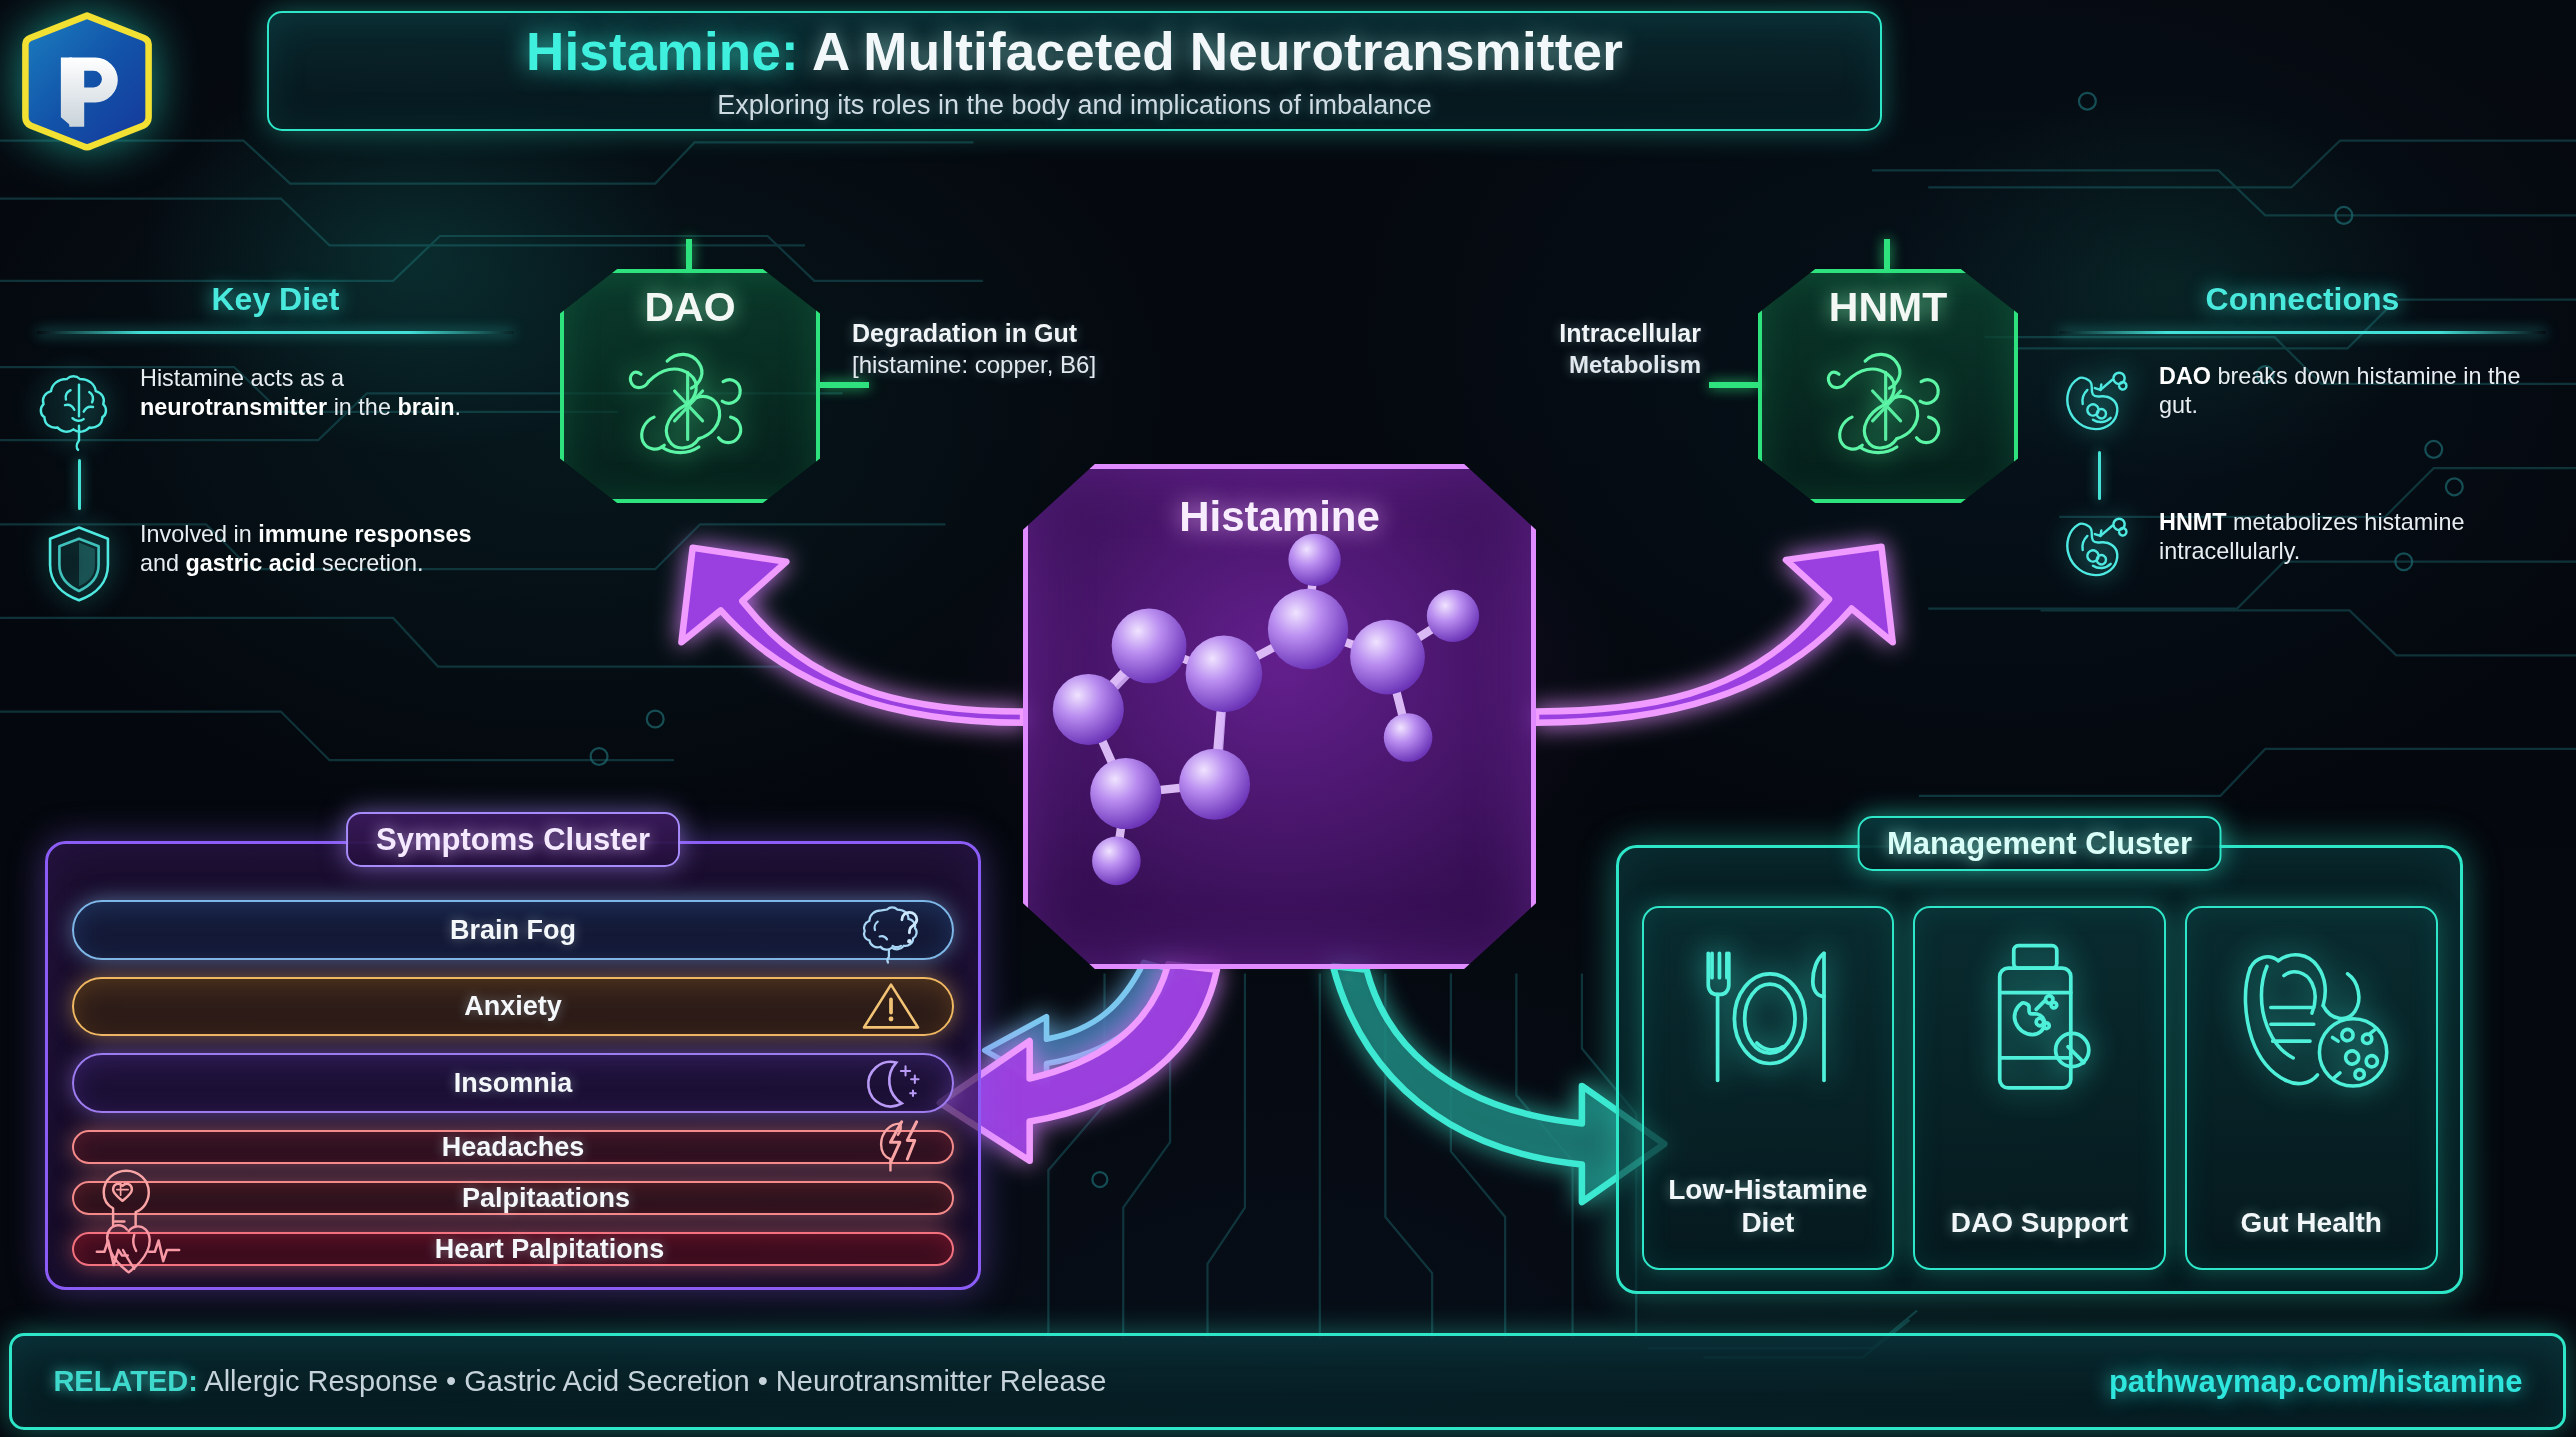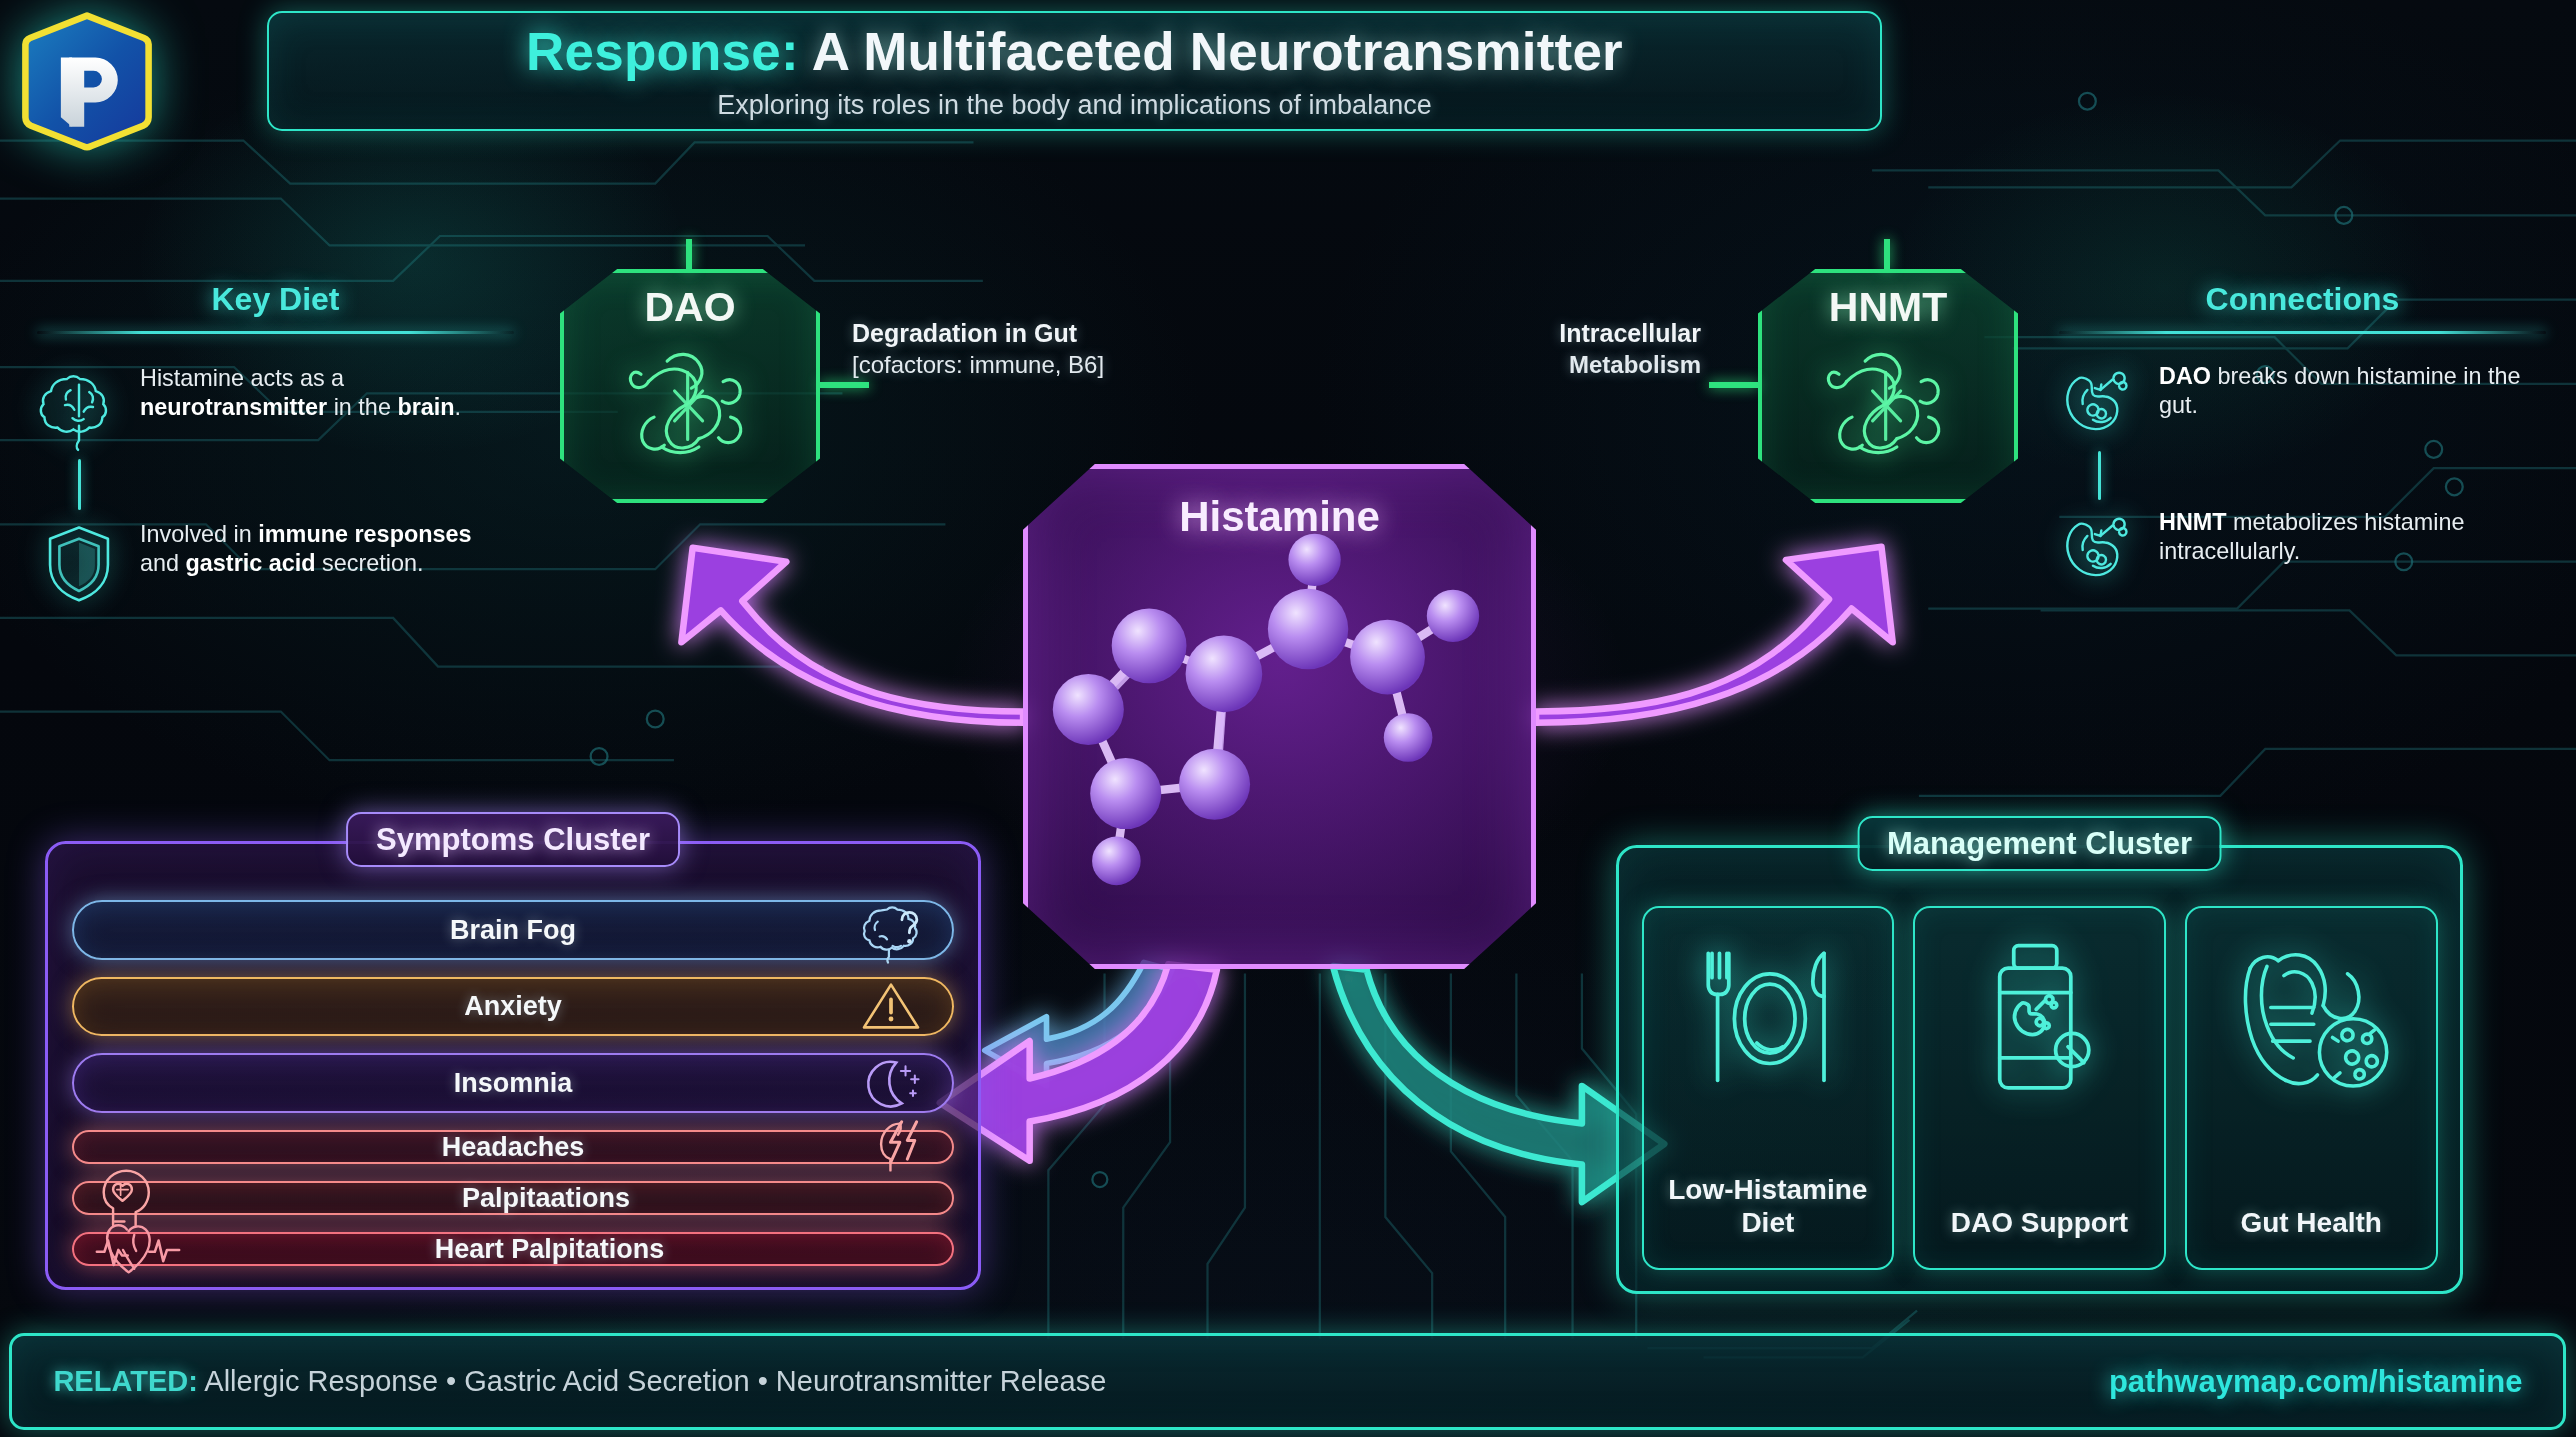--- a/index.html
+++ b/index.html
@@ -210,21 +210,21 @@
       <g fill="url(#lgP)">
         <path d="M56 55 h28 a24 24 0 0 1 0 48 h-12 v-16 h10 a9 9 0 0 0 0 -18 h-10 v60 h-16 Z"></path>
         <path d="M47 55 h12 v74 l-12 -10 Z"></path>
       </g>
     </svg>
   </div>
 </div>
 
 <div id="title-banner" class="abs">
   <div id="title-line">
-    <span class="accent">Response:</span><span class="rest"> A Multifaceted Neurotransmitter</span>
+    <span class="accent">Histamine:</span><span class="rest"> A Multifaceted Neurotransmitter</span>
   </div>
   <div id="subtitle">Exploring its roles in the body and implications of imbalance</div>
 </div>
 
 <div class="abs" style="left:37px; top:281px; width:477px;">
   <div class="col-head">Key Diet</div>
   <div class="col-rule" style="margin-top:13px;"></div>
 
   <div class="fact" style="margin-top:30px;">
     <div class="fact-icon">
@@ -338,21 +338,21 @@
     <path d="M118 50c10-6 20 2 18 13-2 9-12 13-19 8"></path>
     <path d="M126 88c10 2 14 14 8 22-5 7-16 7-21 0"></path>
     <path d="M66 60 96 92M96 60 66 92M80 40v72" opacity=".95"></path>
     <path d="M52 120c12 8 28 8 40 0"></path>
   </svg>
 </div>
 <div class="abs enz-cap" style="left:686px; top:239px; height:32px;"></div>
 <div class="abs enz-stub" style="left:820px; top:382px; width:49px;"></div>
 <div class="enz-cap-text abs" style="left:852px; top:318px; width:403px;">
   <span>Degradation in Gut</span>
-  <span class="sub">[cofactors: immune, B6]</span>
+  <span class="sub">[histamine: copper, B6]</span>
 </div>
 
 <div class="enzyme" style="left:1758px; top:269px;">
   <div class="enzyme-label">HNMT</div>
   <svg width="154" height="140" viewBox="0 0 165 150" fill="none" stroke="#5cf5a5" stroke-width="3.4" stroke-linecap="round" style="margin-top:3.7px;filter:drop-shadow(0 0 13px rgba(70,240,150,.8))">
     <path d="M30 42c-8-6-14 2-10 10 4 7 14 5 18-2"></path>
     <path d="M38 50c14-14 30-18 44-8 12 9 8 26-4 33"></path>
     <path d="M78 75c-16 8-26 24-18 38 7 12 24 10 32-2"></path>
     <path d="M92 111c14-4 24-16 22-30-2-12-14-18-24-14"></path>
     <path d="M58 28c10-10 26-10 34 2 7 10 2 22-8 27"></path>

